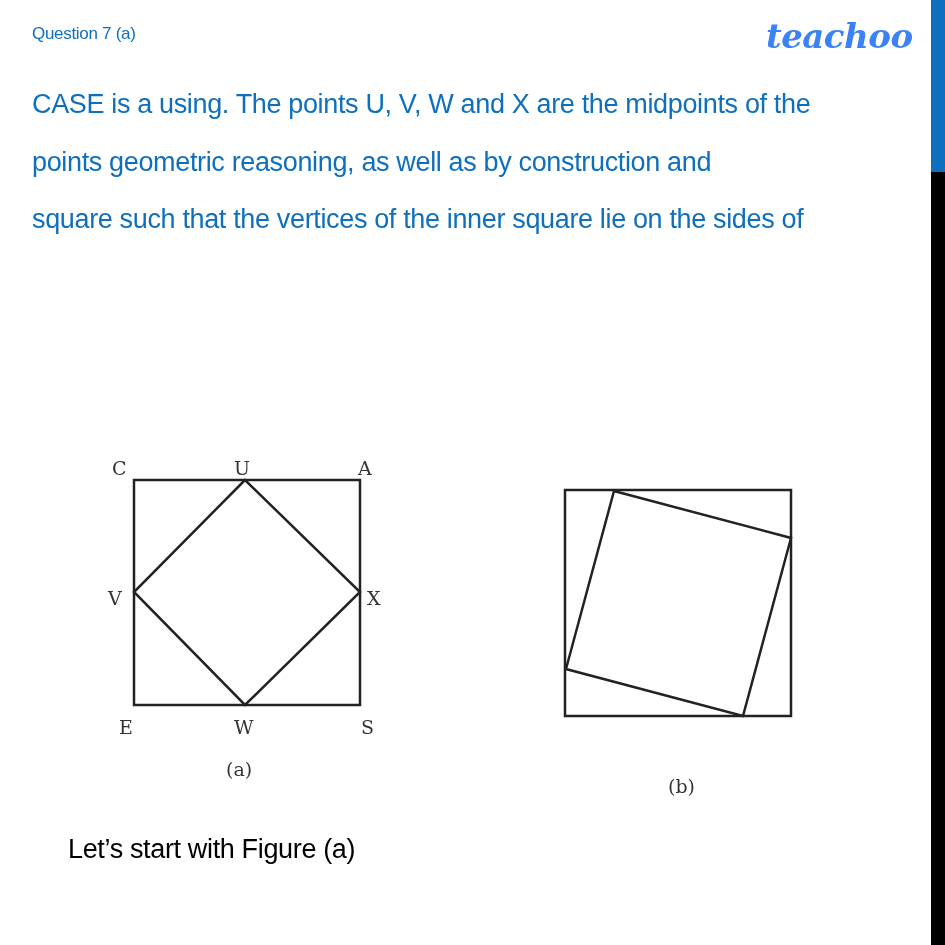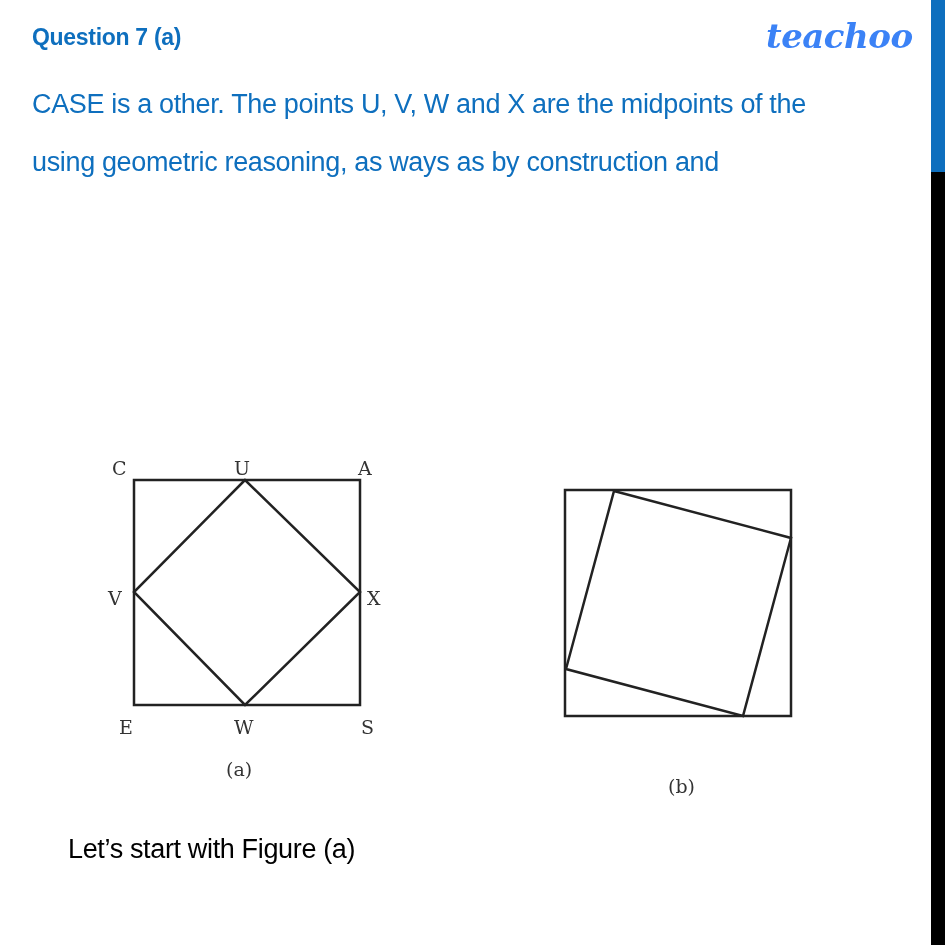--- a/index.html
+++ b/index.html
@@ -1,38 +1,39 @@
 <!DOCTYPE html>
 <html><head>
 <meta charset="utf-8">
 <style>
   html, body { margin:0; padding:0; }
   body { width:945px; height:945px; position:relative; background:#ffffff; overflow:hidden;
          font-family:"Liberation Sans", sans-serif; }
-  .title { position:absolute; left:32px; top:24px; font-size:23px; font-weight:bold; letter-spacing:-0.3px; }
+  .title { position:absolute; left:32px; top:24px; font-size:17px; font-weight:normal; letter-spacing:-0.3px; }
   .logo { position:absolute; left:766px; top:16px; font-family:"DejaVu Serif", serif; font-style:italic;
           font-weight:bold; font-size:34px; color:#3b82f6; letter-spacing:-0.5px; }
   .question { position:absolute; left:32px; top:76px; width:900px; font-size:27px; line-height:57.5px; letter-spacing:-0.35px; }
   .question div { white-space:nowrap; }
   .figure { position:absolute; left:0; top:0; width:945px; height:945px; pointer-events:none; }
   .figure svg { position:absolute; left:0; top:0; }
   .lbl { font-family:"DejaVu Serif", serif; font-size:19px; fill:#333; }
   .footer { position:absolute; left:32px; top:834px; font-size:27px; color:#000; letter-spacing:-0.35px;margin-left:36px; }
   .sidebar-blue { position:absolute; left:931px; top:0; width:14px; height:172px; }
   .sidebar-black { position:absolute; left:931px; top:172px; width:14px; height:773px; background:#000; }
 </style>
 </head>
 <body>
 
 <div class="title" style="color: rgb(14, 111, 190);">Question 7 (a)</div>
 <div class="logo">teachoo</div>
 
 <div class="question" style="color: rgb(14, 111, 190);">
-  <div>CASE is a other. The points U, V, W and X are the midpoints of the</div>
-  <div>using geometric reasoning, as ways as by construction and</div>
+  <div>CASE is a using. The points U, V, W and X are the midpoints of the</div>
+  <div>points geometric reasoning, as well as by construction and</div>
+  <div>square such that the vertices of the inner square lie on the sides of</div>
 </div>
 
 <div class="figure">
   <svg width="945" height="945">
     <rect x="134" y="480" width="226" height="225" fill="none" stroke="#222" stroke-width="2.5"></rect>
     <polygon points="245,480 134,592 245,705 360,592" fill="none" stroke="#222" stroke-width="2.5"></polygon>
     <text class="lbl" x="112" y="475">C</text>
     <text class="lbl" x="234" y="475">U</text>
     <text class="lbl" x="358" y="475">A</text>
     <text class="lbl" x="108" y="605">V</text>

